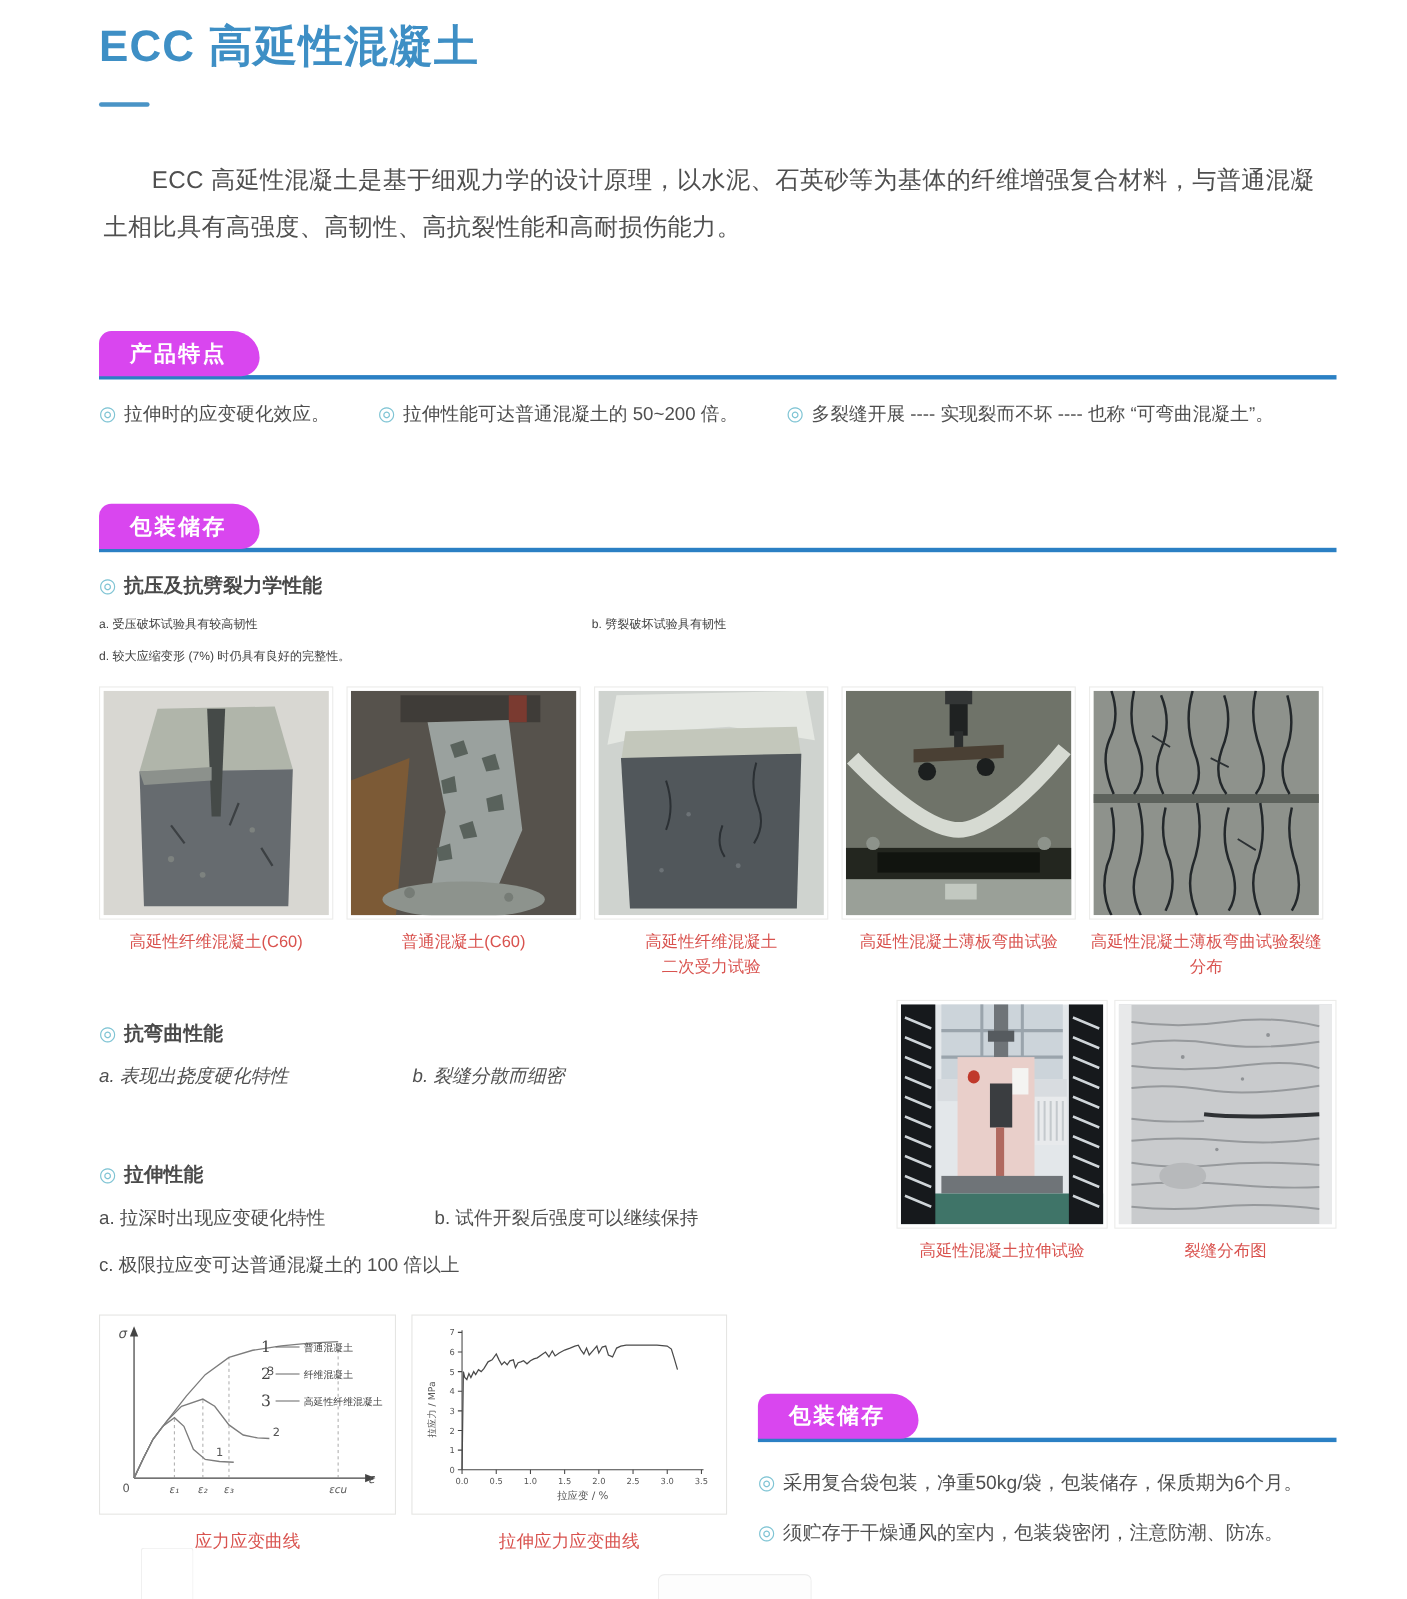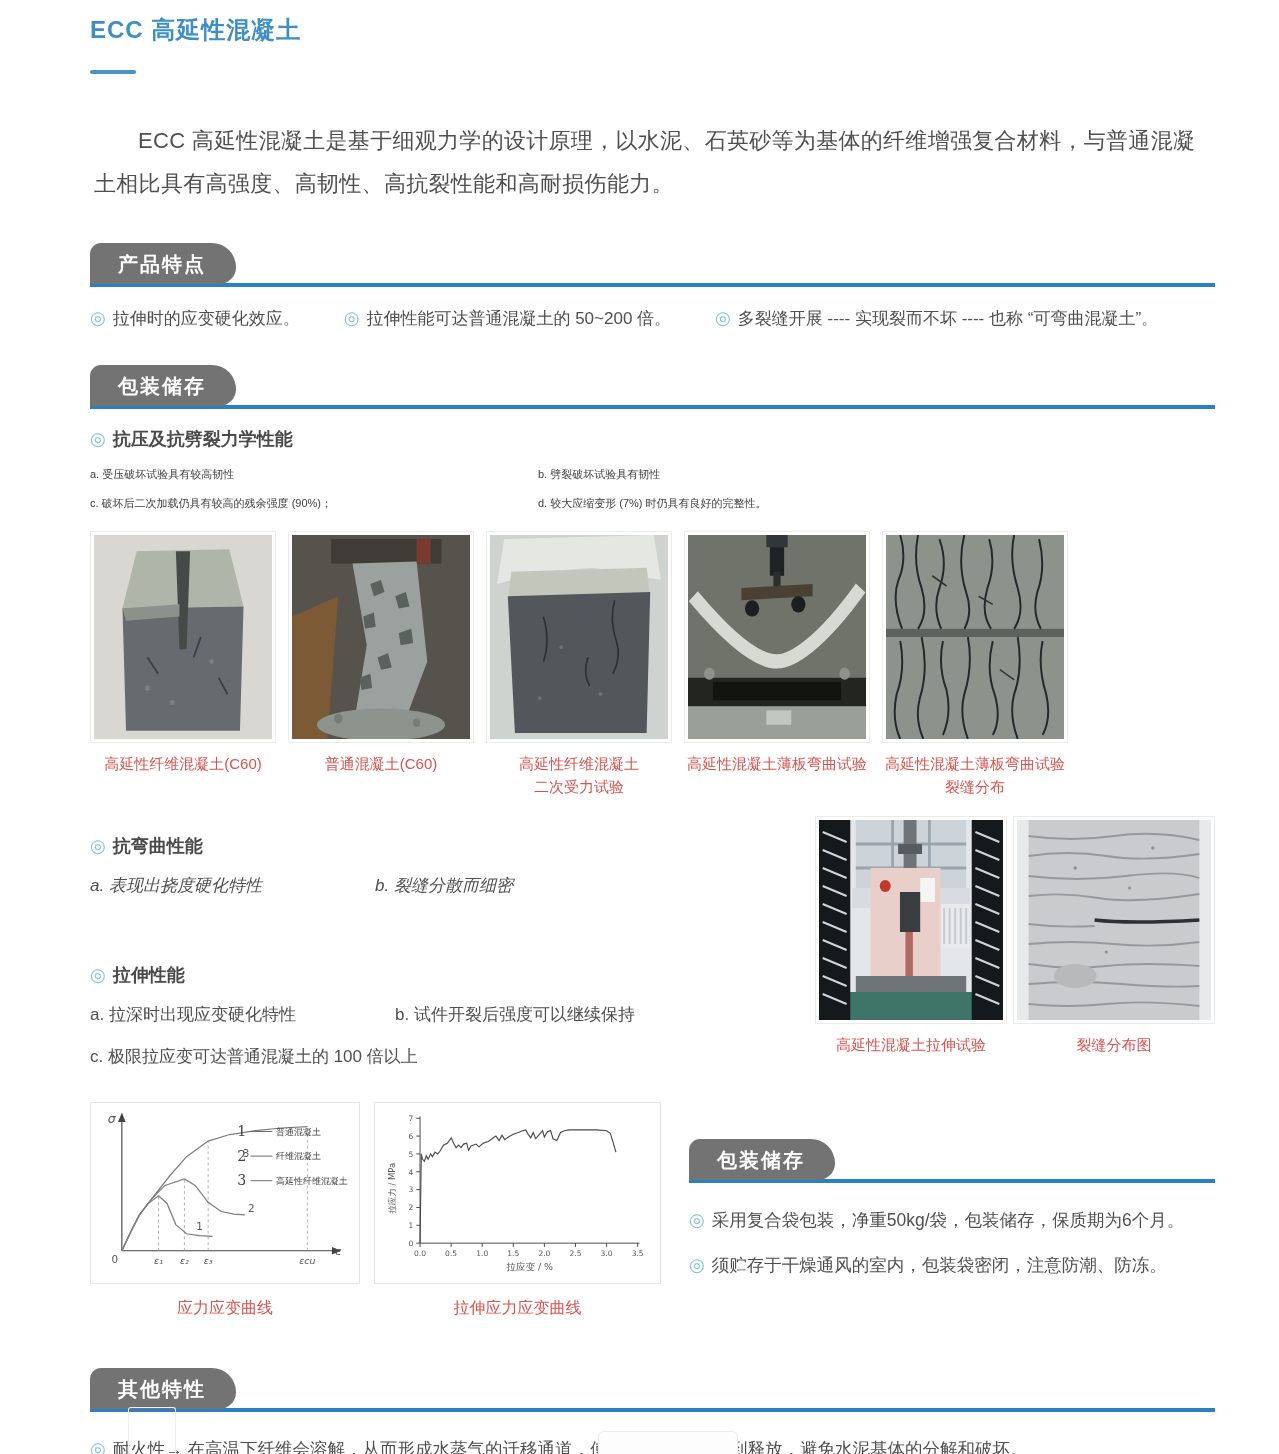--- a/index.html
+++ b/index.html
@@ -1,42 +1,42 @@
 <!DOCTYPE html>
 <html><head>
 <meta charset="utf-8">
 <style>
   html,body{margin:0;padding:0;background:#fff;}
   .page{position:relative;width:1279px;height:1454px;overflow:hidden;background:#fff;
         font-family:"Liberation Sans","DejaVu Sans",sans-serif;color:#555;box-sizing:border-box;
         padding:14px 64px 0 90px;}
-  .title{margin:0;font-size:24px;font-weight:bold;color:#3e8fc5;letter-spacing:1px;}
+  .title{margin:0;font-size:40px;font-weight:bold;color:#3e8fc5;letter-spacing:1px;}
   .title-underline{width:46px;height:4px;background:#4a94c6;margin-top:24px;border-radius:2px;}
   .intro{margin:46px 4px 0;font-size:22px;line-height:1.95;color:#4f4f4f;text-indent:2em;letter-spacing:.3px;}
 
   .sec-head{border-bottom:4px solid #2b80c4;line-height:0;}
-  .sec-tab{display:inline-block;background:#737373;color:#fff;font-size:20px;font-weight:bold;
+  .sec-tab{display:inline-block;background:#d946ef;color:#fff;font-size:20px;font-weight:bold;
            letter-spacing:2px;line-height:1;padding:11px 30px 10px 28px;border-radius:12px 26px 18px 0;
-           transform:translateY(1px);}
+           transform:translateY(1px);margin-top:35px;}
   .mt36{margin-top:36px}.mt34{margin-top:34px}.mt48{margin-top:48px}
 
   .feature-row{list-style:none;display:flex;margin:20px 0 0;padding:0;font-size:17px;color:#4f4f4f;}
   .feature-row li{white-space:nowrap;}
   .feature-row li + li{margin-left:44px;}
   .mark{color:#7fc4d4;font-size:18px;margin-right:7px;}
 
   .subhead{margin-top:18px;font-size:18px;font-weight:bold;color:#4a4a4a;}
   .subhead .mark{font-weight:normal;}
   .grid-ab{display:grid;grid-template-columns:448px 1fr;row-gap:14px;margin-top:16px;font-size:11px;color:#404040;}
   .grid-bend{display:grid;grid-template-columns:285px 1fr;margin-top:16px;font-size:17px;color:#4f4f4f;font-style:italic;}
   .grid-tens{display:grid;grid-template-columns:305px 1fr;margin-top:16px;font-size:17px;color:#4f4f4f;}
   .line-c{margin-top:19px;font-size:17px;color:#4f4f4f;}
 
   .photo-strip{display:flex;gap:12px;margin-top:20px;}
-  .pfig{margin:0;width:186px;flex:0 0 auto;}
+  .pfig{margin:0;width:213px;flex:0 0 auto;}
   .pimg{height:212px;border:1px solid #ececea;background:#fff;padding:3px;box-sizing:border-box;}
   .pimg svg{width:100%;height:100%;display:block;}
   .pcap{margin-top:9px;text-align:center;color:#d9534f;font-size:15px;line-height:1.55;}
   .pcap span{display:block;}
 
   .two-col{display:flex;margin-top:18px;}
   .col-left{flex:1;min-width:0;}
   .col-right{width:414px;display:flex;gap:6px;justify-content:flex-end;}
   .rfig{margin:0;}
   .rfig .pimg{height:208px;}
@@ -82,21 +82,20 @@
   <div class="sec-head mt34">
     <span class="sec-tab">包装储存</span>
   </div>
 
   <div class="subhead">
     <span class="mark">◎</span><span>抗压及抗劈裂力学性能</span>
   </div>
   <div class="grid-ab">
     <span>a. 受压破坏试验具有较高韧性</span>
     <span>b. 劈裂破坏试验具有韧性</span>
-    <span>c. 破坏后二次加载仍具有较高的残余强度 (90%)；</span>
     <span>d. 较大应缩变形 (7%) 时仍具有良好的完整性。</span>
   </div>
 
   <div class="photo-strip">
     <figure class="pfig">
       <div class="pimg">
         <svg viewBox="0 0 100 100" preserveAspectRatio="none">
           <rect width="100" height="100" fill="#d8d7d2"></rect>
           <polygon points="16,36 24,8 76,7 84,35" fill="#b0b5aa"></polygon>
           <polygon points="16,36 84,35 82,96 18,96" fill="#666b6f"></polygon>

